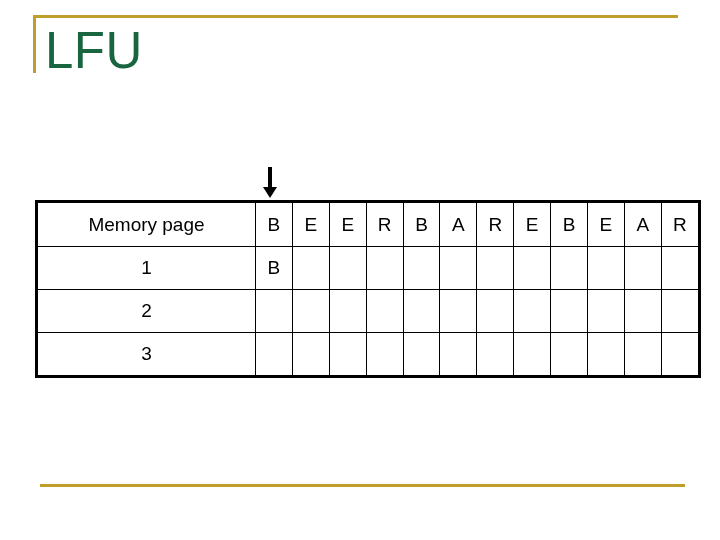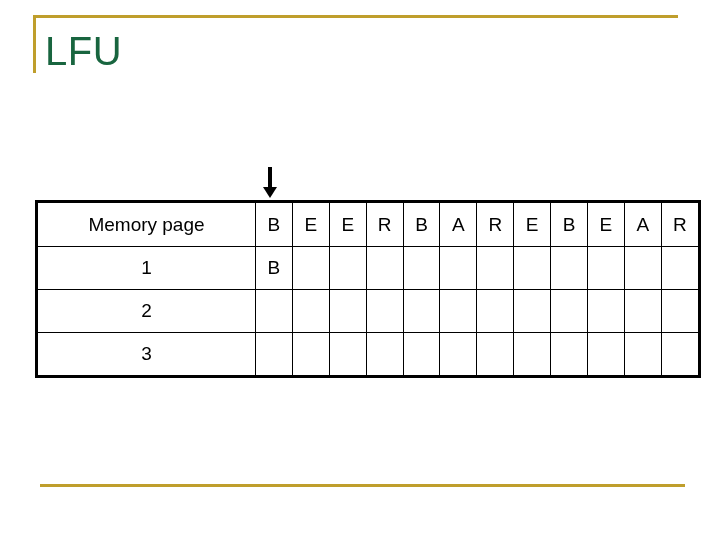--- a/index.html
+++ b/index.html
@@ -39,21 +39,21 @@
     width: 645px;
     height: 3px;
     background: #bf9e2c;
   }
 
   
   #slide-title {
     position: absolute;
     left: 45px;
     top: 28px;
-    font-size: 40px;
+    font-size: 51px;
     line-height: 46px;
     color: #18653f;
     font-weight: normal;
     letter-spacing: 0.5px;
     white-space: nowrap;
   }
 
   
   #current-ref-arrow {
     position: absolute;

